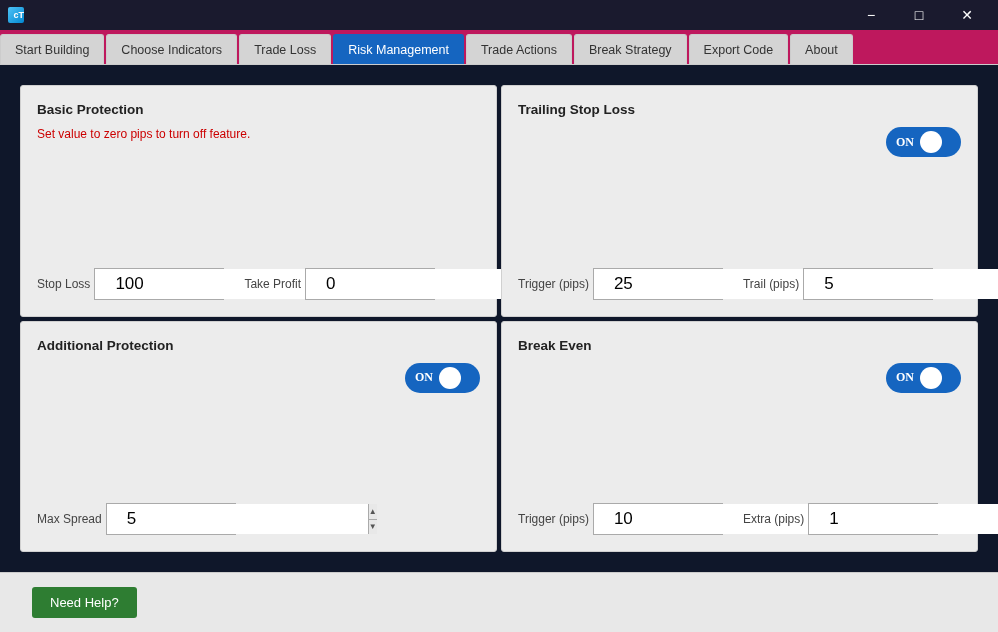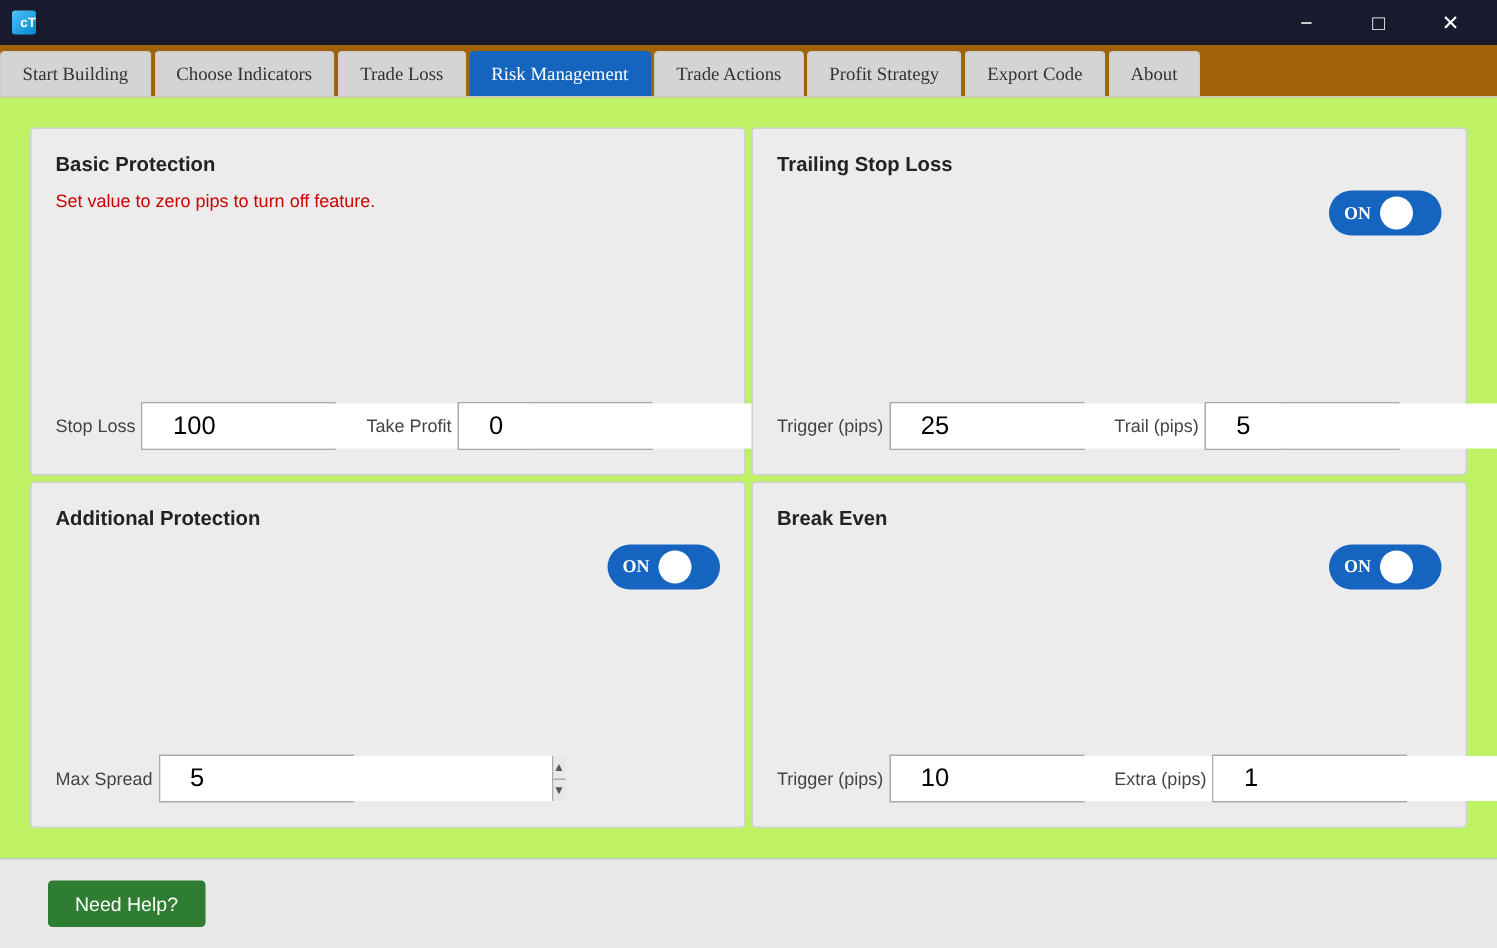--- a/index.html
+++ b/index.html
@@ -56,28 +56,27 @@
       color: white;
       cursor: pointer;
       display: flex;
       align-items: center;
       justify-content: center;
       font-size: 14px;
     }
 
     
     .tab-bar {
-      background: #a16207;
+      background: #be185d;
       border-bottom: 1px solid #ccc;
       display: flex;
       align-items: flex-end;
       padding-top: 4px;
       flex-shrink: 0;
       height: 35px;
-      font-family: Liberation Serif, serif;
     }
     .tab {
       padding: 6px 14px;
       border: 1px solid #ccc;
       border-bottom: none;
       background: #d4d4d4;
       cursor: pointer;
       margin-right: 2px;
       border-radius: 3px 3px 0 0;
       color: #333;
@@ -88,21 +87,21 @@
     }
     .tab.active {
       background: #1565c0;
       color: white;
       border-color: #1565c0;
     }
 
     
     .main-content {
       flex: 1;
-      background: #bef264;
+      background: #0f172a;
       padding: 20px;
       display: grid;
       grid-template-columns: 1fr 1fr;
       grid-template-rows: 1fr 1fr;
       gap: 4px;
       overflow: hidden;
     }
 
     
     .panel {
@@ -243,21 +242,21 @@
     <button class="title-bar-btn close">✕</button>
   </div>
 </div>
 
 <div class="tab-bar">
   <div class="tab">Start Building</div>
   <div class="tab">Choose Indicators</div>
   <div class="tab">Trade Loss</div>
   <div class="tab active">Risk Management</div>
   <div class="tab">Trade Actions</div>
-  <div class="tab">Profit Strategy</div>
+  <div class="tab">Break Strategy</div>
   <div class="tab">Export Code</div>
   <div class="tab">About</div>
 </div>
 
 <div class="main-content">
 
   <div class="panel">
     <div class="panel-title">Basic Protection</div>
     <div class="panel-warning">Set value to zero pips to turn off feature.</div>
     <div class="fields-row">

